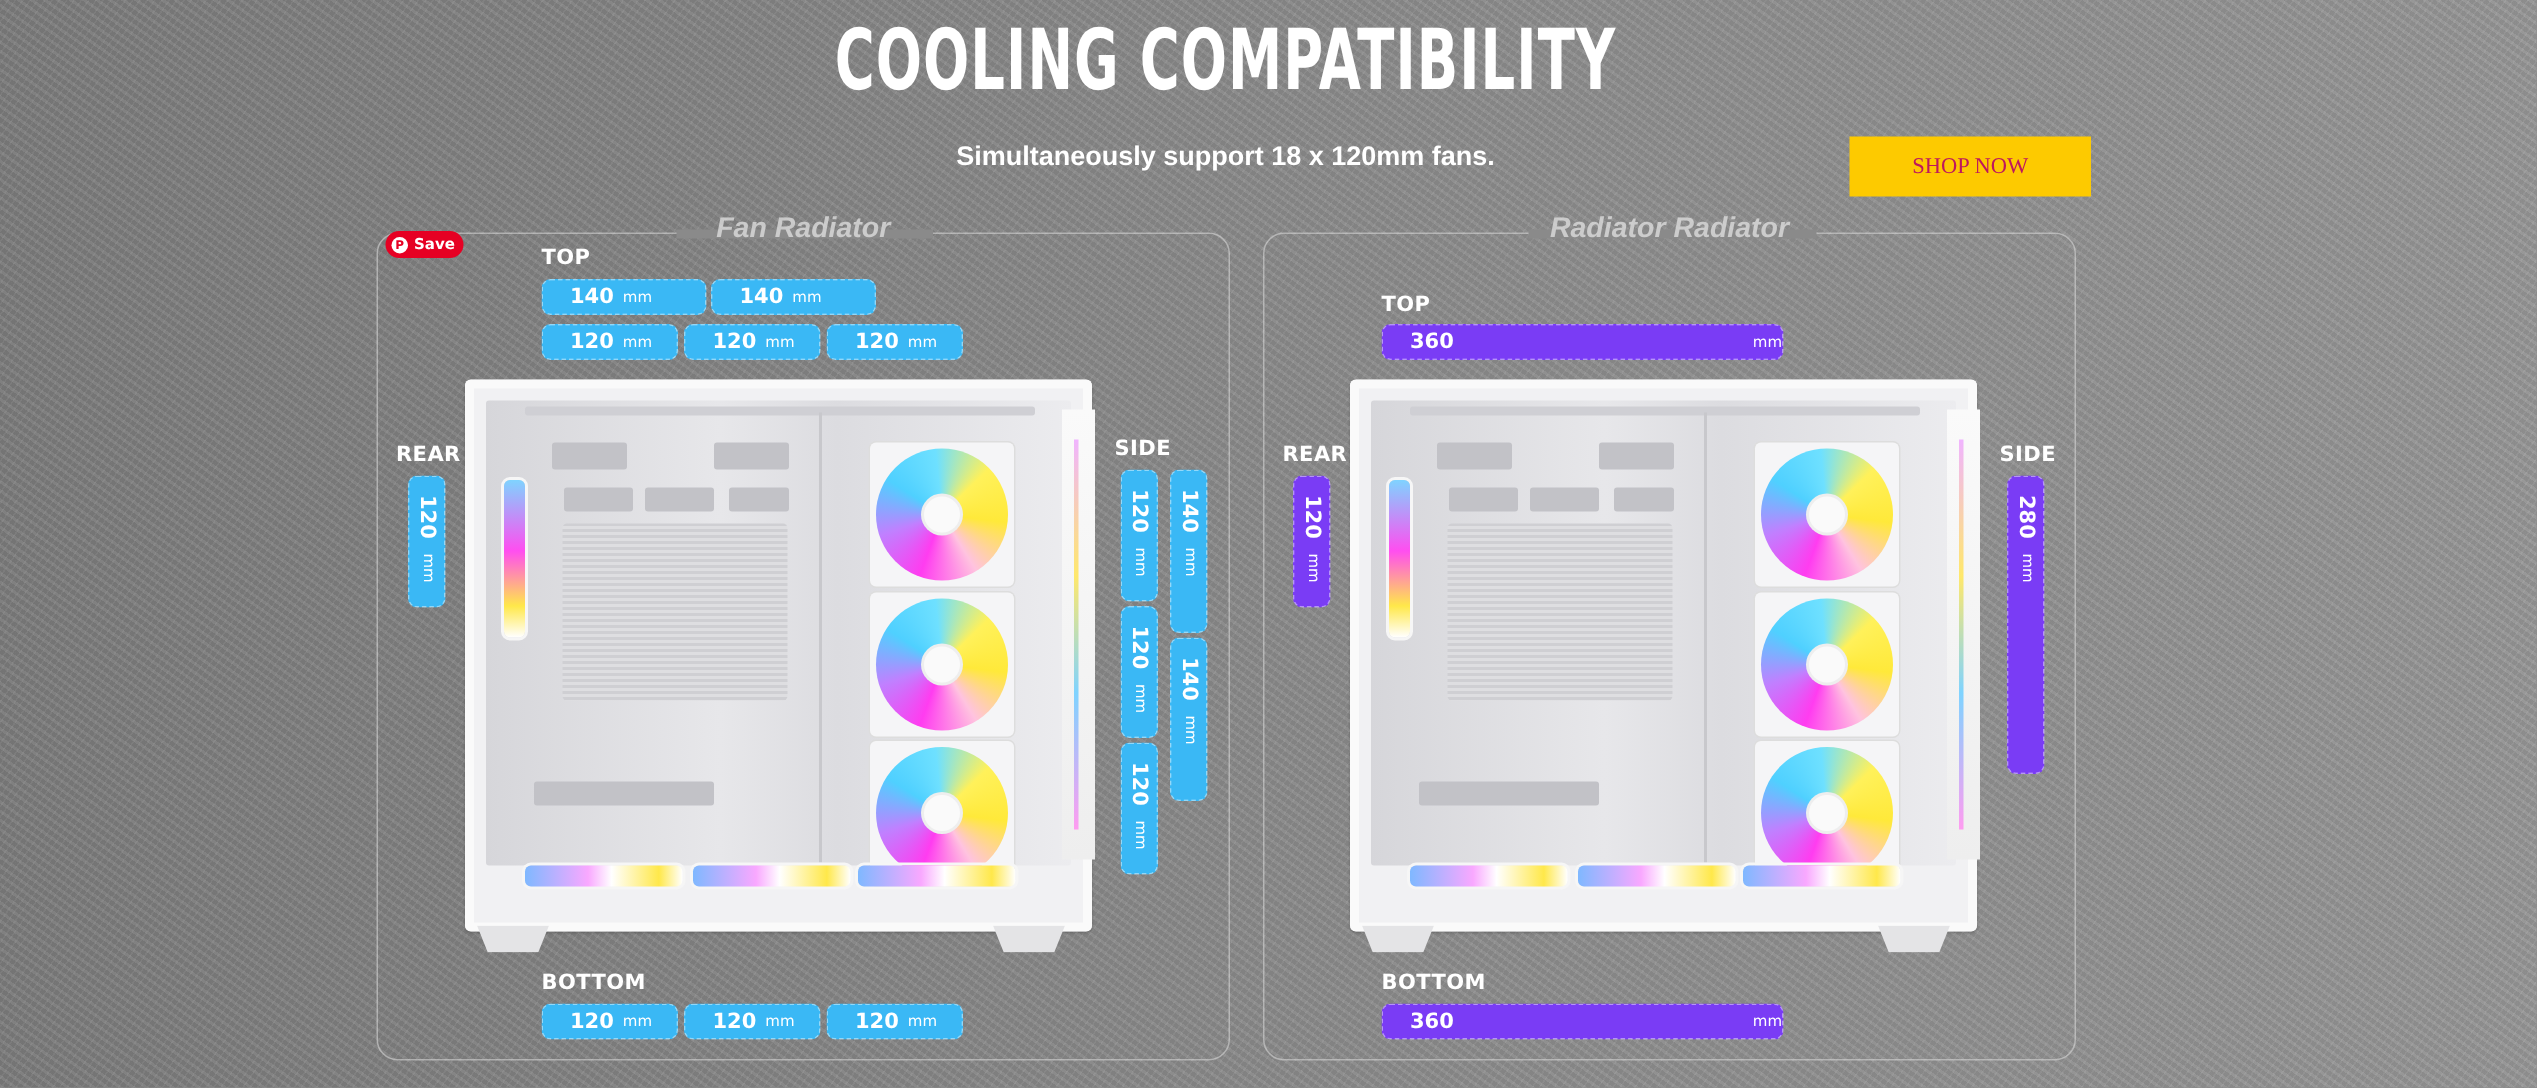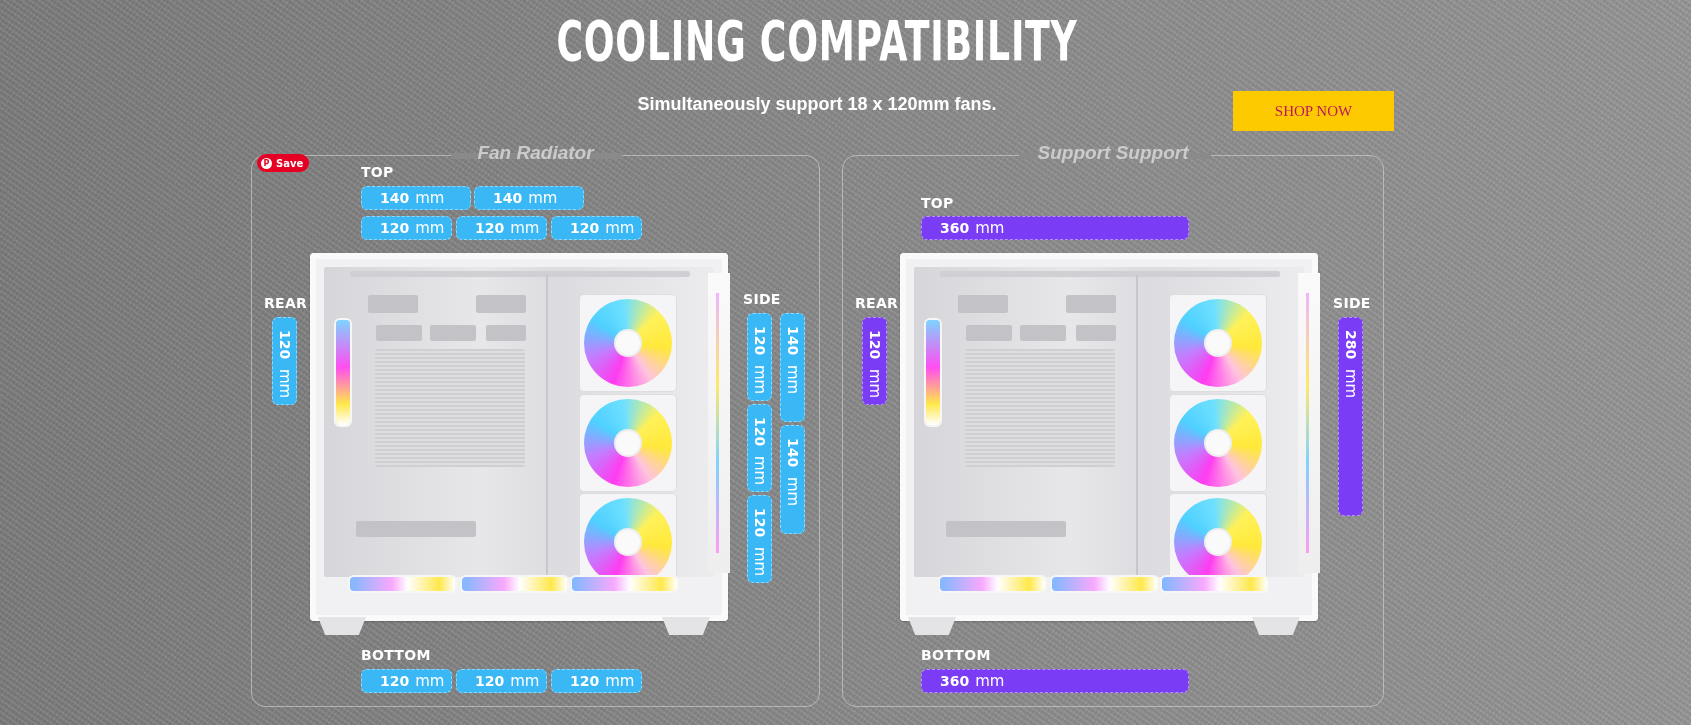--- a/index.html
+++ b/index.html
@@ -48,23 +48,23 @@
     position: absolute; font-size: 14px; font-weight: bold; color: #fff;
     font-family: "DejaVu Sans", sans-serif; letter-spacing: 0.3px;
   }
   .pill {
     position: absolute; box-sizing: border-box; border-radius: 6px;
     border: 1px dashed rgba(255,255,255,0.45);
     display: flex; align-items: center; color: #fff; font-weight: bold;
     font-family: "DejaVu Sans", sans-serif;
   }
   .pill.blue { background: #3ab8f5; }
-  .pill.purple { background: #7a3cf5; }
+  .pill.purple { background: #7a3cf5; justify-content: space-between; }
   .pill.h { height: 24px; padding-left: 18px; font-size: 14px; }
-  .pill .unit { font-size: 15px; font-weight: normal; margin-left: 6px; }
+  .pill .unit { font-size: 10px; font-weight: normal; margin-left: 6px; }
   .pill.v { width: 25px; flex-direction: column; justify-content: flex-start; padding-top: 12px; }
   .pill.v .vtext { writing-mode: vertical-rl; font-size: 14px; white-space: nowrap; }
   .pill.v .vtext .unit { margin-left: 0; margin-top: 5px; }
   .save-btn {
     position: absolute; left: 257px; top: 154px; width: 52px; height: 18px;
     background: #e60023; border-radius: 10px; color: #fff;
     font-size: 10px; font-weight: bold; display: flex; align-items: center;
     font-family: "DejaVu Sans", sans-serif; cursor: pointer;
   }
   .save-btn .pin {
@@ -237,21 +237,21 @@
   <div class="fan-bottom" style="left:40px; top:332px;"></div>
   <div class="fan-bottom" style="left:152px; top:332px;"></div>
   <div class="fan-bottom" style="left:262px; top:332px;"></div>
   <div class="glass"></div>
   <div class="foot" style="left:8px;"></div>
   <div class="foot" style="left:352px;"></div>
 </div>
 
 <div class="panel" style="left:842px; width:542px;">
   <div class="title-gap" style="left:176px; width:192px;"></div>
-  <div class="panel-title">Support Support</div>
+  <div class="panel-title">Radiator Radiator</div>
 </div>
 
 <div class="label" style="left:921px; top:195px;">TOP</div>
 <div class="pill purple h" style="left:921px; top:216px; width:268px;">
   <span>360</span>
     <span class="unit">mm</span>
 </div>
 
 <div class="label" style="left:855px; top:295px;">REAR</div>
 <div class="pill purple v" style="left:862px; top:317px; height:88px;">

